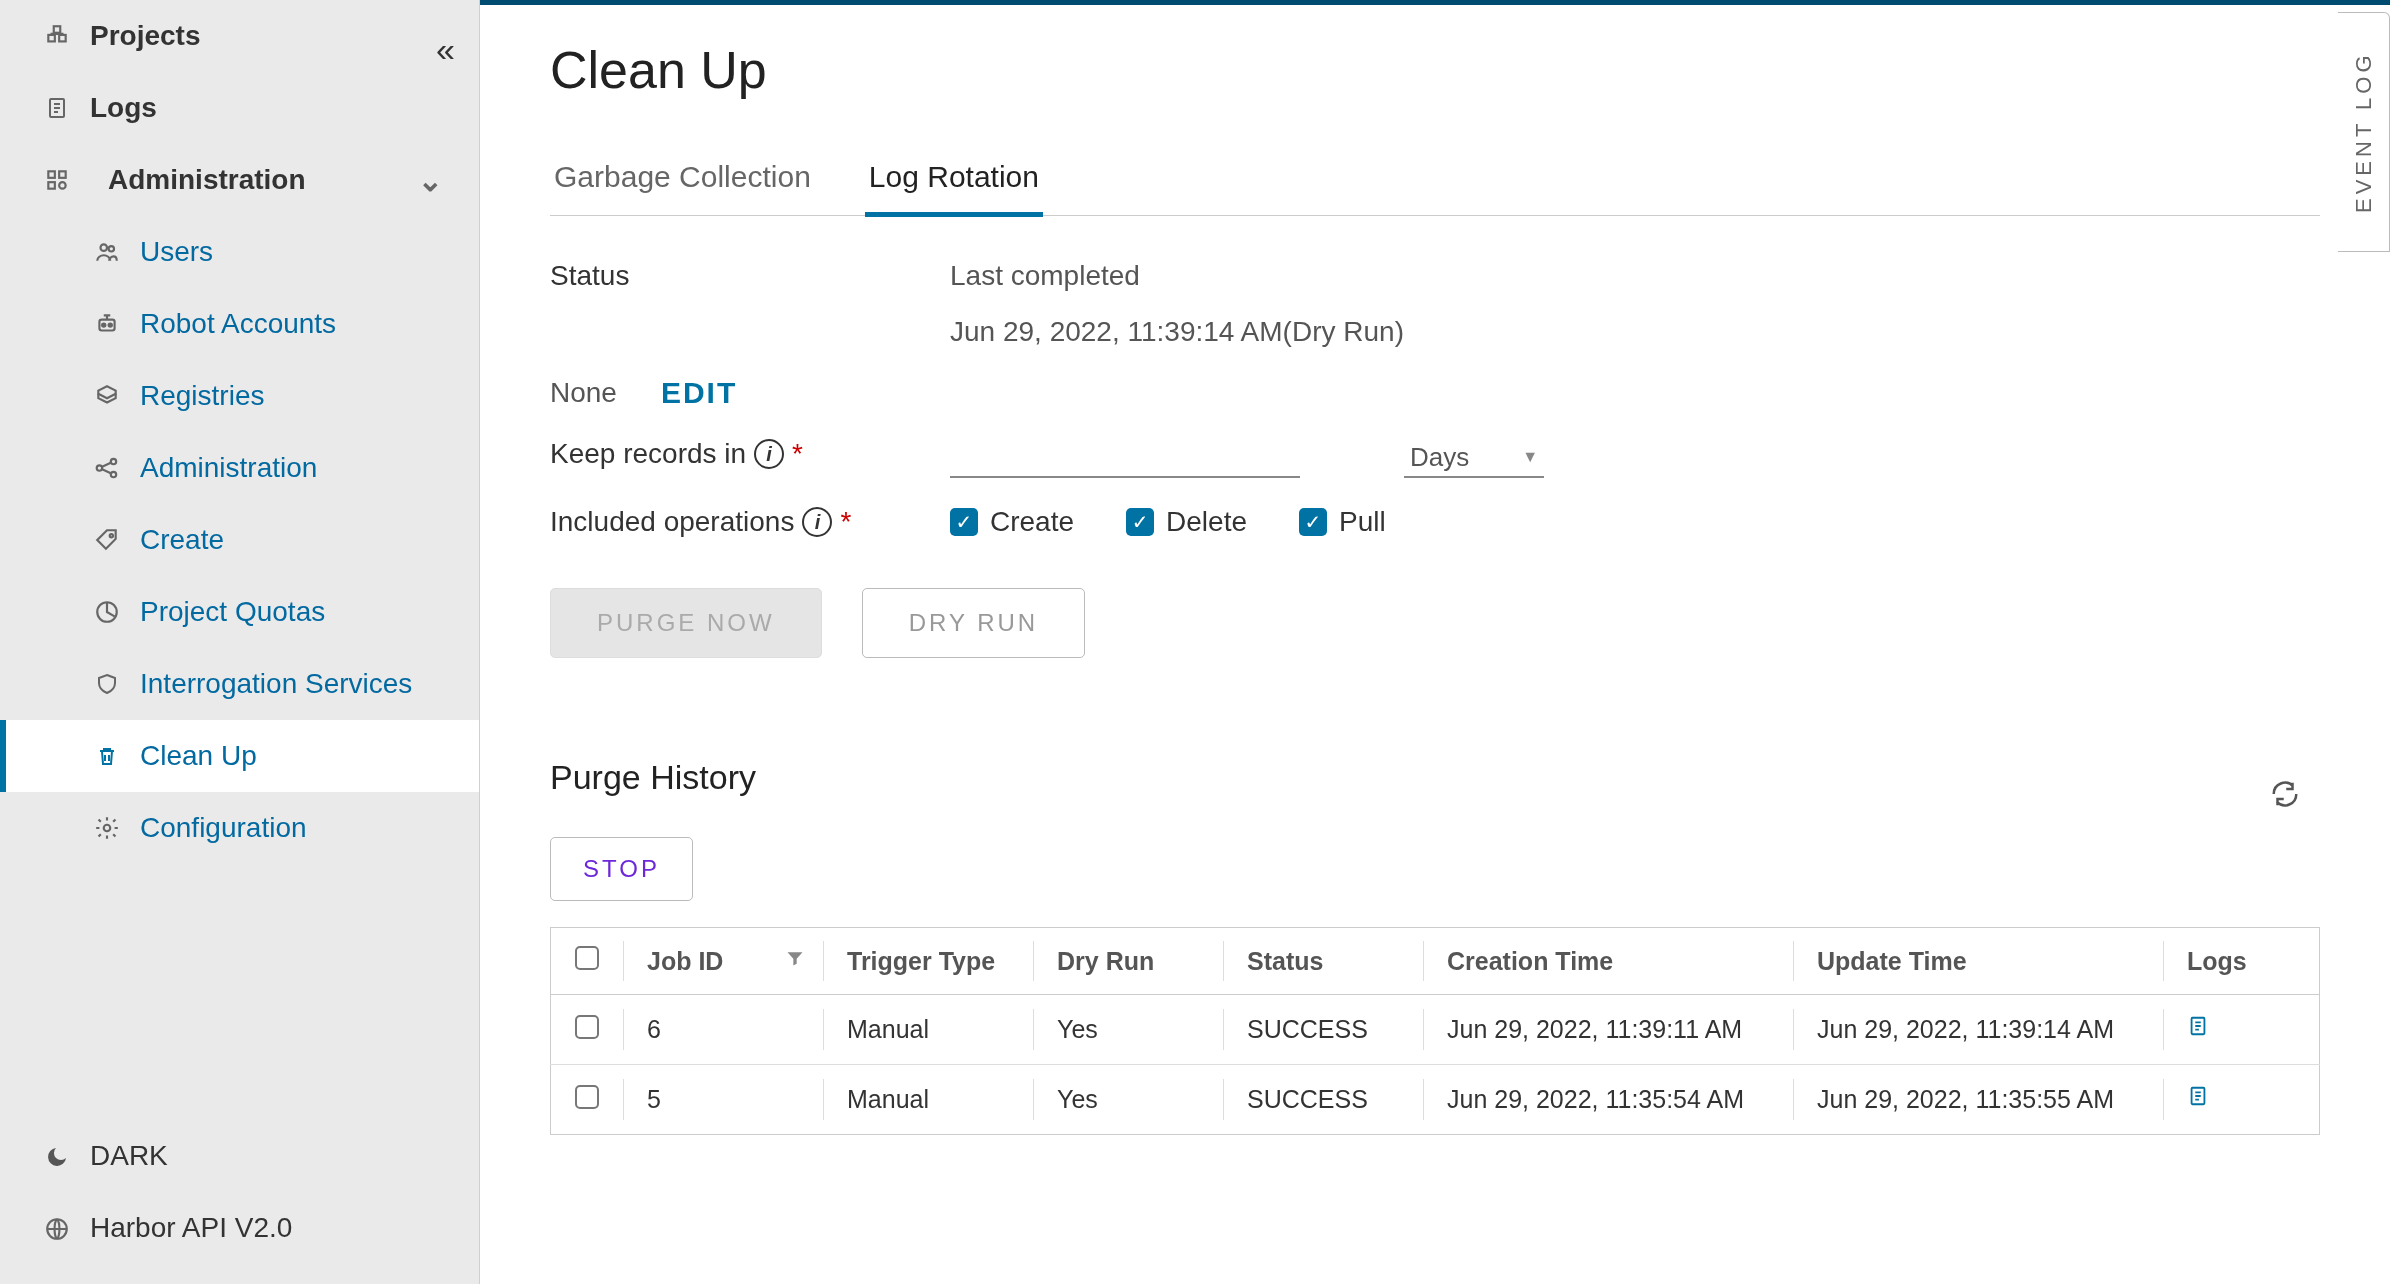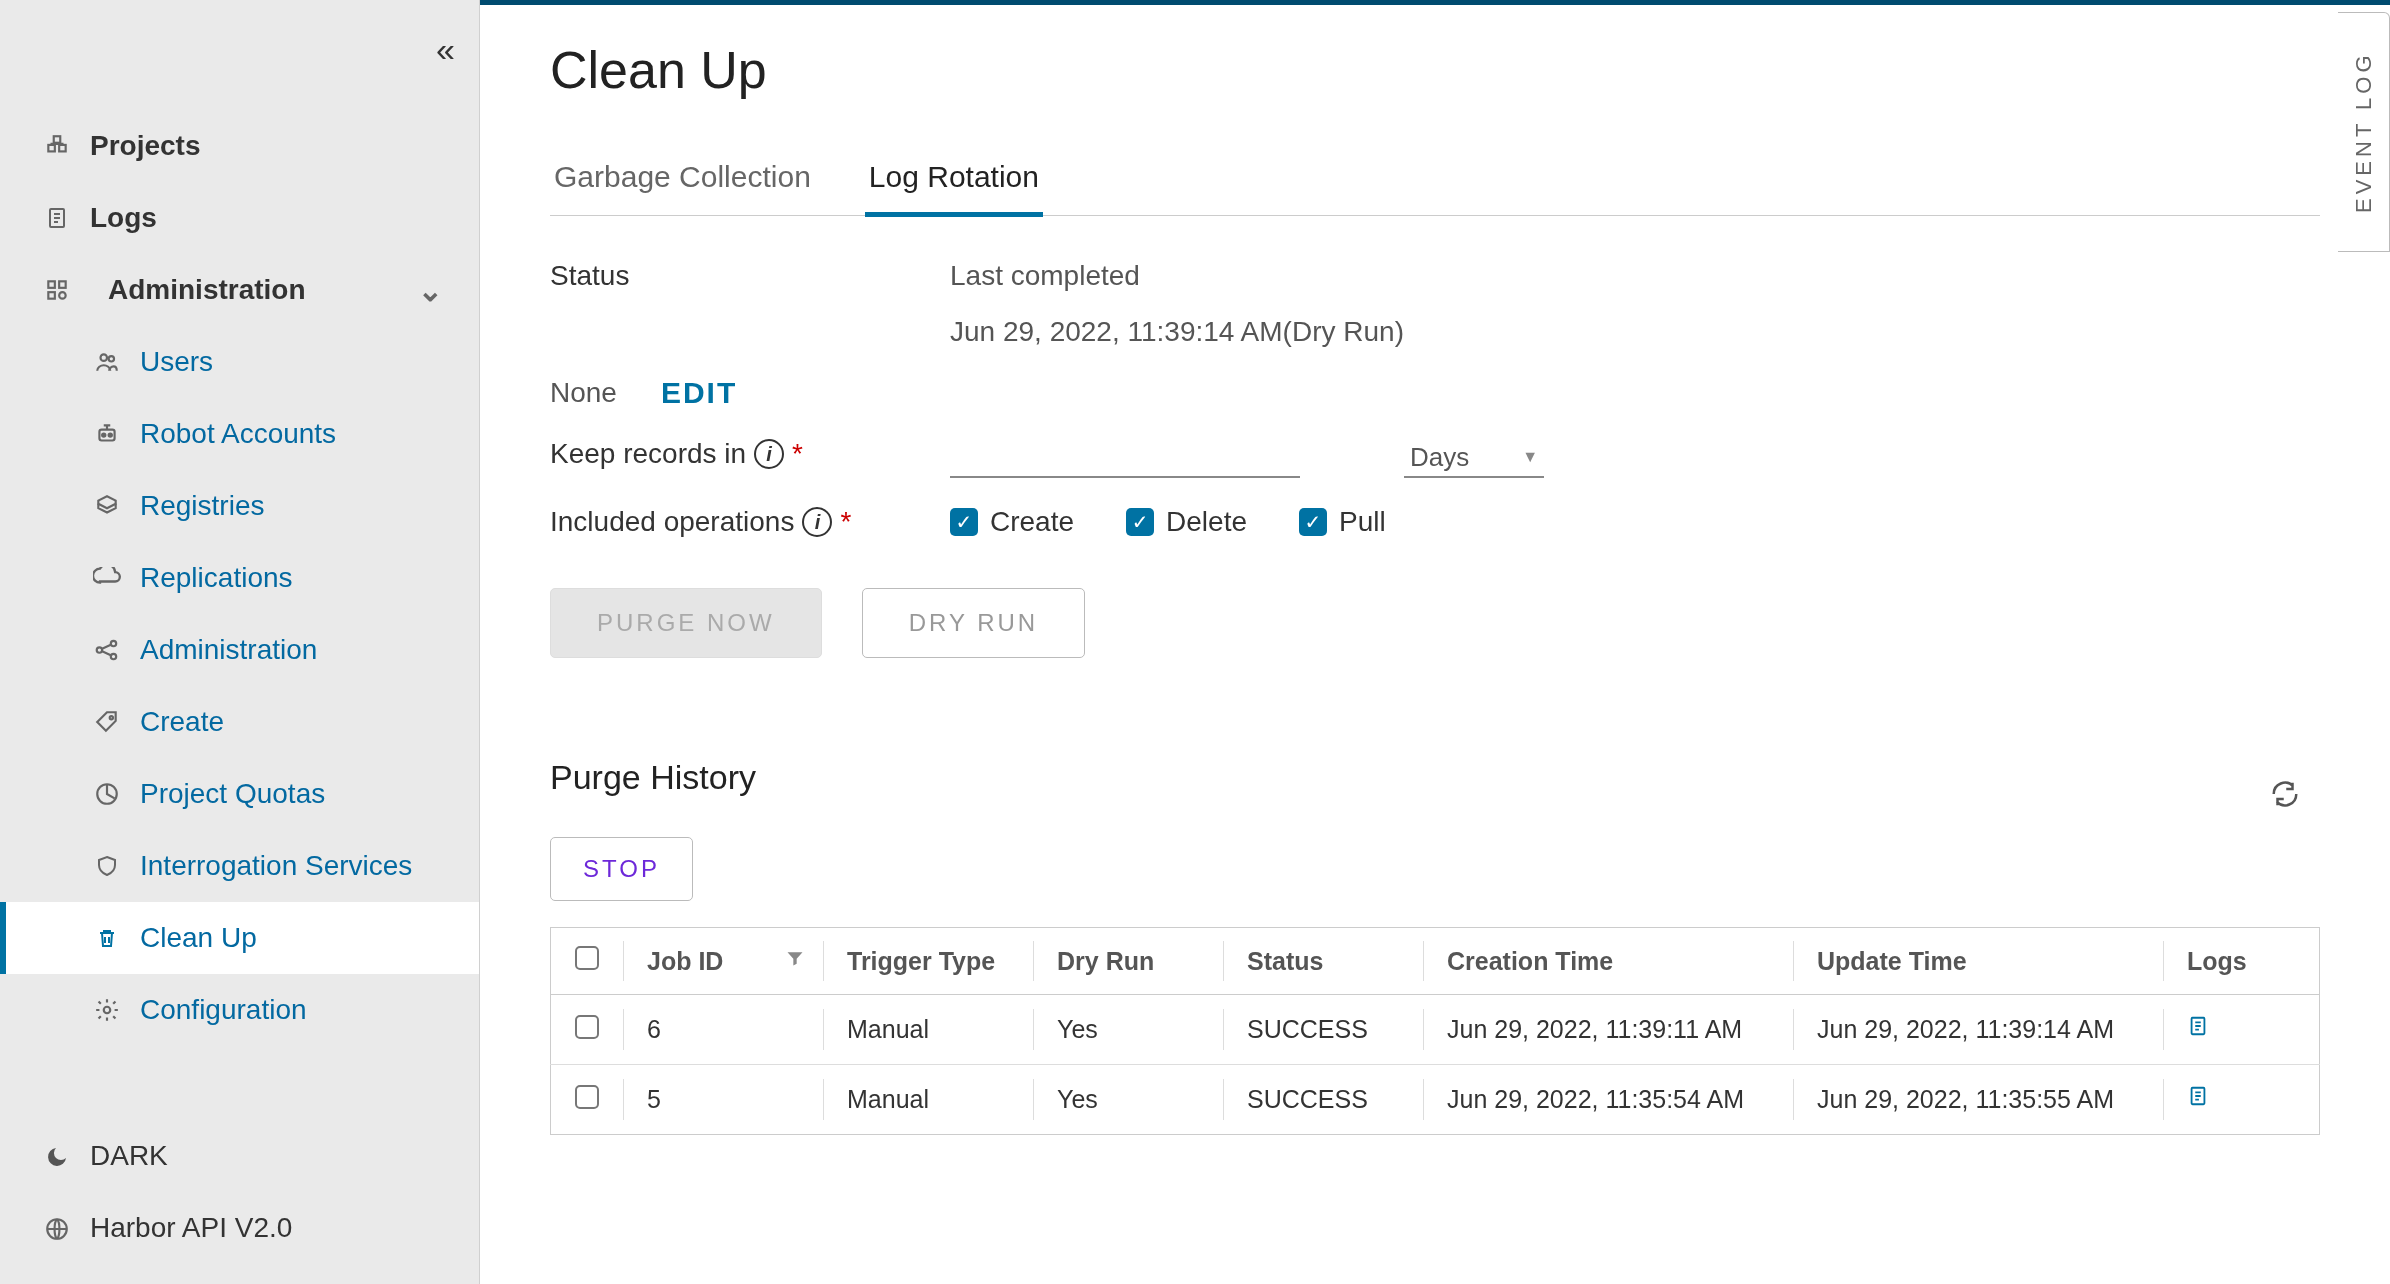--- a/index.html
+++ b/index.html
@@ -1,21 +1,21 @@
 <!DOCTYPE html>
 <html><head>
 <meta charset="utf-8">
 <style>
   * { box-sizing: border-box; margin: 0; padding: 0; }
   html, body { width: 2390px; height: 1284px; font-family: "Helvetica Neue", Arial, sans-serif; background: #fff; color: #333; }
   .topbar { height: 5px; background: #004b70; position: absolute; top:0; left:0; right:0; }
   .layout { display: flex; height: 100%; }
   .sidebar { width: 480px; background: #eaeaea; border-right: 1px solid #d0d0d0; position: relative; }
   .collapse { position: absolute; top: 30px; right: 24px; font-size: 34px; color: #333; cursor: pointer; }
-  .nav { padding-top: 110px; }
+  .nav { }
   .nav-item, .sub-item {
     display: flex; align-items: center; gap: 18px;
     height: 72px; font-size: 28px; color: #333; cursor: pointer;
   }
   .nav-item { padding-left: 42px; font-weight: 600; }
   .sub-item { padding-left: 92px; font-weight: 400; color: #0369a1; }
   .nav-item.expandable { justify-content: flex-start; gap: 36px; }
   .nav-item.expandable .chev { margin-left: auto; margin-right: 36px; font-size: 30px; color: #666; }
   .sub-item.active { background: #fff; border-left: 6px solid #0072a3; padding-left: 86px; }
   .nav-icon { width: 30px; height: 30px; display:inline-flex; align-items:center; justify-content:center; font-size:26px; color:#666; }
@@ -127,28 +127,20 @@
         <span class="nav-icon">
           <svg width="26" height="26" viewBox="0 0 24 24" fill="none" stroke="#666" stroke-width="2">
               <path d="M12 3l8 4v3l-8 4-8-4V7z"></path>
               <path d="M4 10v4l8 4 8-4v-4"></path>
             </svg>
         </span>
         <span>Registries</span>
       </div>
       <div class="sub-item">
         <span class="nav-icon">
-          <svg width="28" height="22" viewBox="0 0 24 18" fill="none" stroke="#666" stroke-width="2">
-              <path d="M6 13a6 6 0 0 1 0-12 7 7 0 0 1 13 3 4 4 0 0 1 0 8H6z"></path>
-            </svg>
-        </span>
-        <span>Replications</span>
-      </div>
-      <div class="sub-item">
-        <span class="nav-icon">
           <svg width="26" height="26" viewBox="0 0 24 24" fill="none" stroke="#666" stroke-width="2">
               <circle cx="5" cy="12" r="2.5"></circle>
               <circle cx="18" cy="6" r="2.5"></circle>
               <circle cx="18" cy="18" r="2.5"></circle>
               <path d="M7 11l9-4M7 13l9 4"></path>
             </svg>
         </span>
         <span>Administration</span>
       </div>
       <div class="sub-item">

